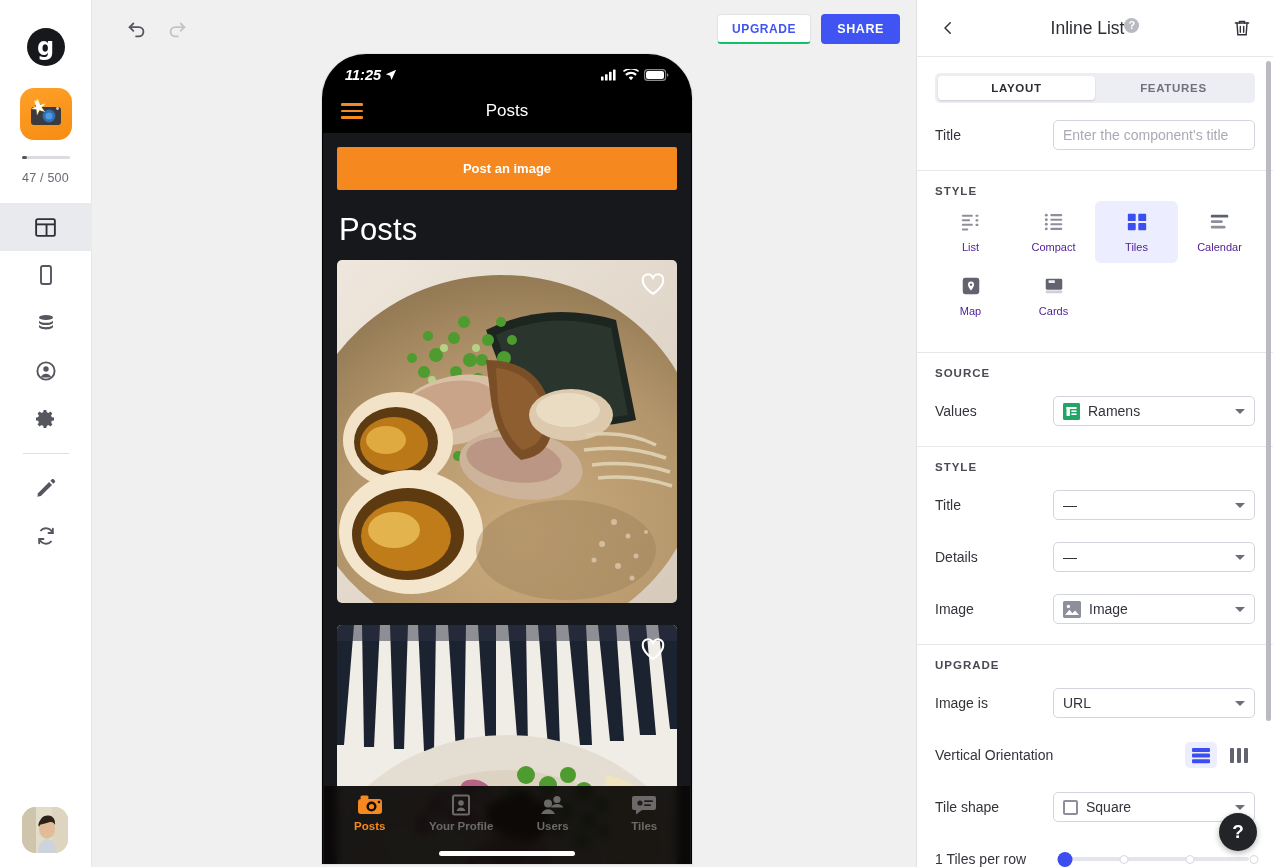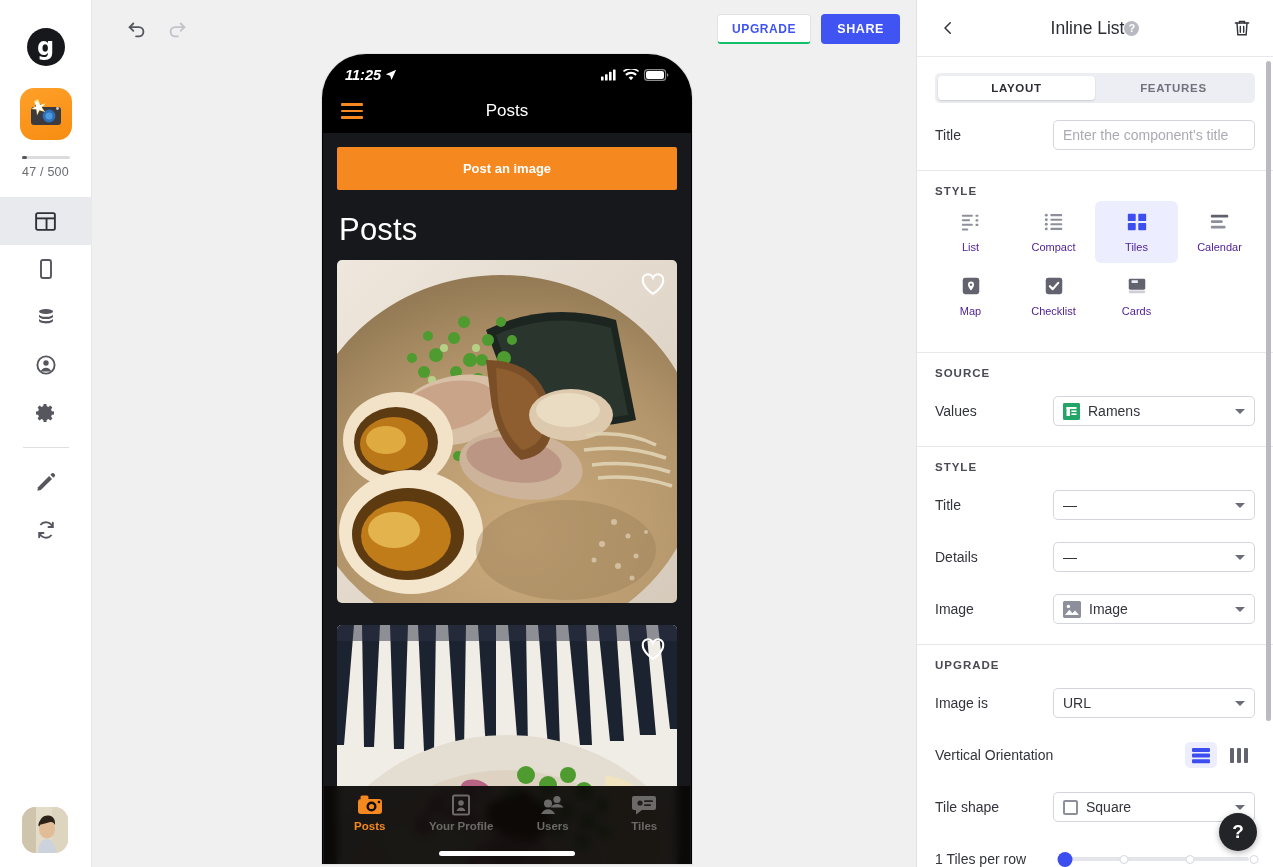--- a/index.html
+++ b/index.html
@@ -36,21 +36,21 @@
   }
   .usage-wrap { margin-top: 16px; width: 48px; }
   .usage-bar {
     height: 3px; width: 48px; background: #dcdce0; border-radius: 2px; position: relative;
   }
   .usage-bar > i {
     position: absolute; left: 0; top: 0; bottom: 0; width: 5px;
     background: #55565e; border-radius: 2px;
   }
   .usage-text {
-    margin-top: 6px; font-size: 12.5px; color: #6a6b73; text-align: center; letter-spacing: .2px;
+    margin-top: 12px; font-size: 12.5px; color: #6a6b73; text-align: center; letter-spacing: .2px;
   }
   .nav { margin-top: 18px; width: 92px; display: flex; flex-direction: column; align-items: center; }
   .nav-item {
     width: 92px; height: 48px; display: flex; align-items: center; justify-content: center;
     cursor: pointer; color: #55565e;
   }
   .nav-item.active { background: #e8eaee; }
   .rail-sep { width: 46px; height: 1px; background: #dfdfe3; margin: 10px 0; }
   .avatar {
     position: absolute; left: 22px; bottom: 14px;
@@ -142,21 +142,21 @@
     width: 357px; flex: 0 0 357px; height: 867px;
     background: #fff; border-left: 1px solid #e2e2e6;
     position: relative; display: flex; flex-direction: column;
   }
   .panel-head {
     height: 57px; display: flex; align-items: center; padding: 0 18px;
     border-bottom: 1px solid #e8e8ec; flex: 0 0 57px;
   }
   .panel-title {
     flex: 1; text-align: center; font-size: 17.5px; color: #2c2d33;
-    display: flex; align-items: center; justify-content: center; gap: 0;
+    display: flex; align-items: flex-start; justify-content: center; gap: 0;
   }
   .qmark {
     width: 15px; height: 15px; border-radius: 50%; background: #b8b9c1; color: #fff;
     font-size: 11px; display: inline-flex; align-items: center; justify-content: center;
     font-weight: bold; cursor: pointer;
   }
   .panel-scroll { flex: 1 1 auto; overflow: hidden; position: relative; }
   .scrollbar {
     position: absolute; right: 2px; top: 4px; width: 5px; height: 660px;
     background: #b9bac2; border-radius: 3px;
@@ -705,27 +705,20 @@
 
         <div class="style-cell">
           <svg width="22" height="22" viewBox="0 0 24 24">
             <rect x="3" y="3" width="18" height="18" rx="2.6" fill="#62636e"></rect>
             <path d="M12 7.2a3.3 3.3 0 00-3.3 3.3c0 2.5 3.3 6.3 3.3 6.3s3.3-3.8 3.3-6.3A3.3 3.3 0 0012 7.2z" fill="#fff"></path>
             <circle cx="12" cy="10.5" r="1.3" fill="#62636e"></circle>
           </svg>
           <span class="lbl">Map</span>
         </div>
 
-        <div class="style-cell">
-          <svg width="22" height="22" viewBox="0 0 24 24">
-            <rect x="3" y="3" width="18" height="18" rx="2.6" fill="#62636e"></rect>
-            <polyline points="7.5,12.2 10.6,15.4 16.6,8.6" fill="none" stroke="#fff" stroke-width="2.4" stroke-linecap="round" stroke-linejoin="round"></polyline>
-          </svg>
-          <span class="lbl">Checklist</span>
-        </div>
 
         <div class="style-cell">
           <svg width="22" height="22" viewBox="0 0 24 24">
             <rect x="3" y="4" width="18" height="12" rx="1.6" fill="#62636e"></rect>
             <rect x="6" y="5.6" width="7" height="3" rx=".8" fill="#eceef3"></rect>
             <rect x="3" y="17" width="18" height="3" rx="1.4" fill="#cfd0d7"></rect>
           </svg>
           <span class="lbl">Cards</span>
         </div>
 

